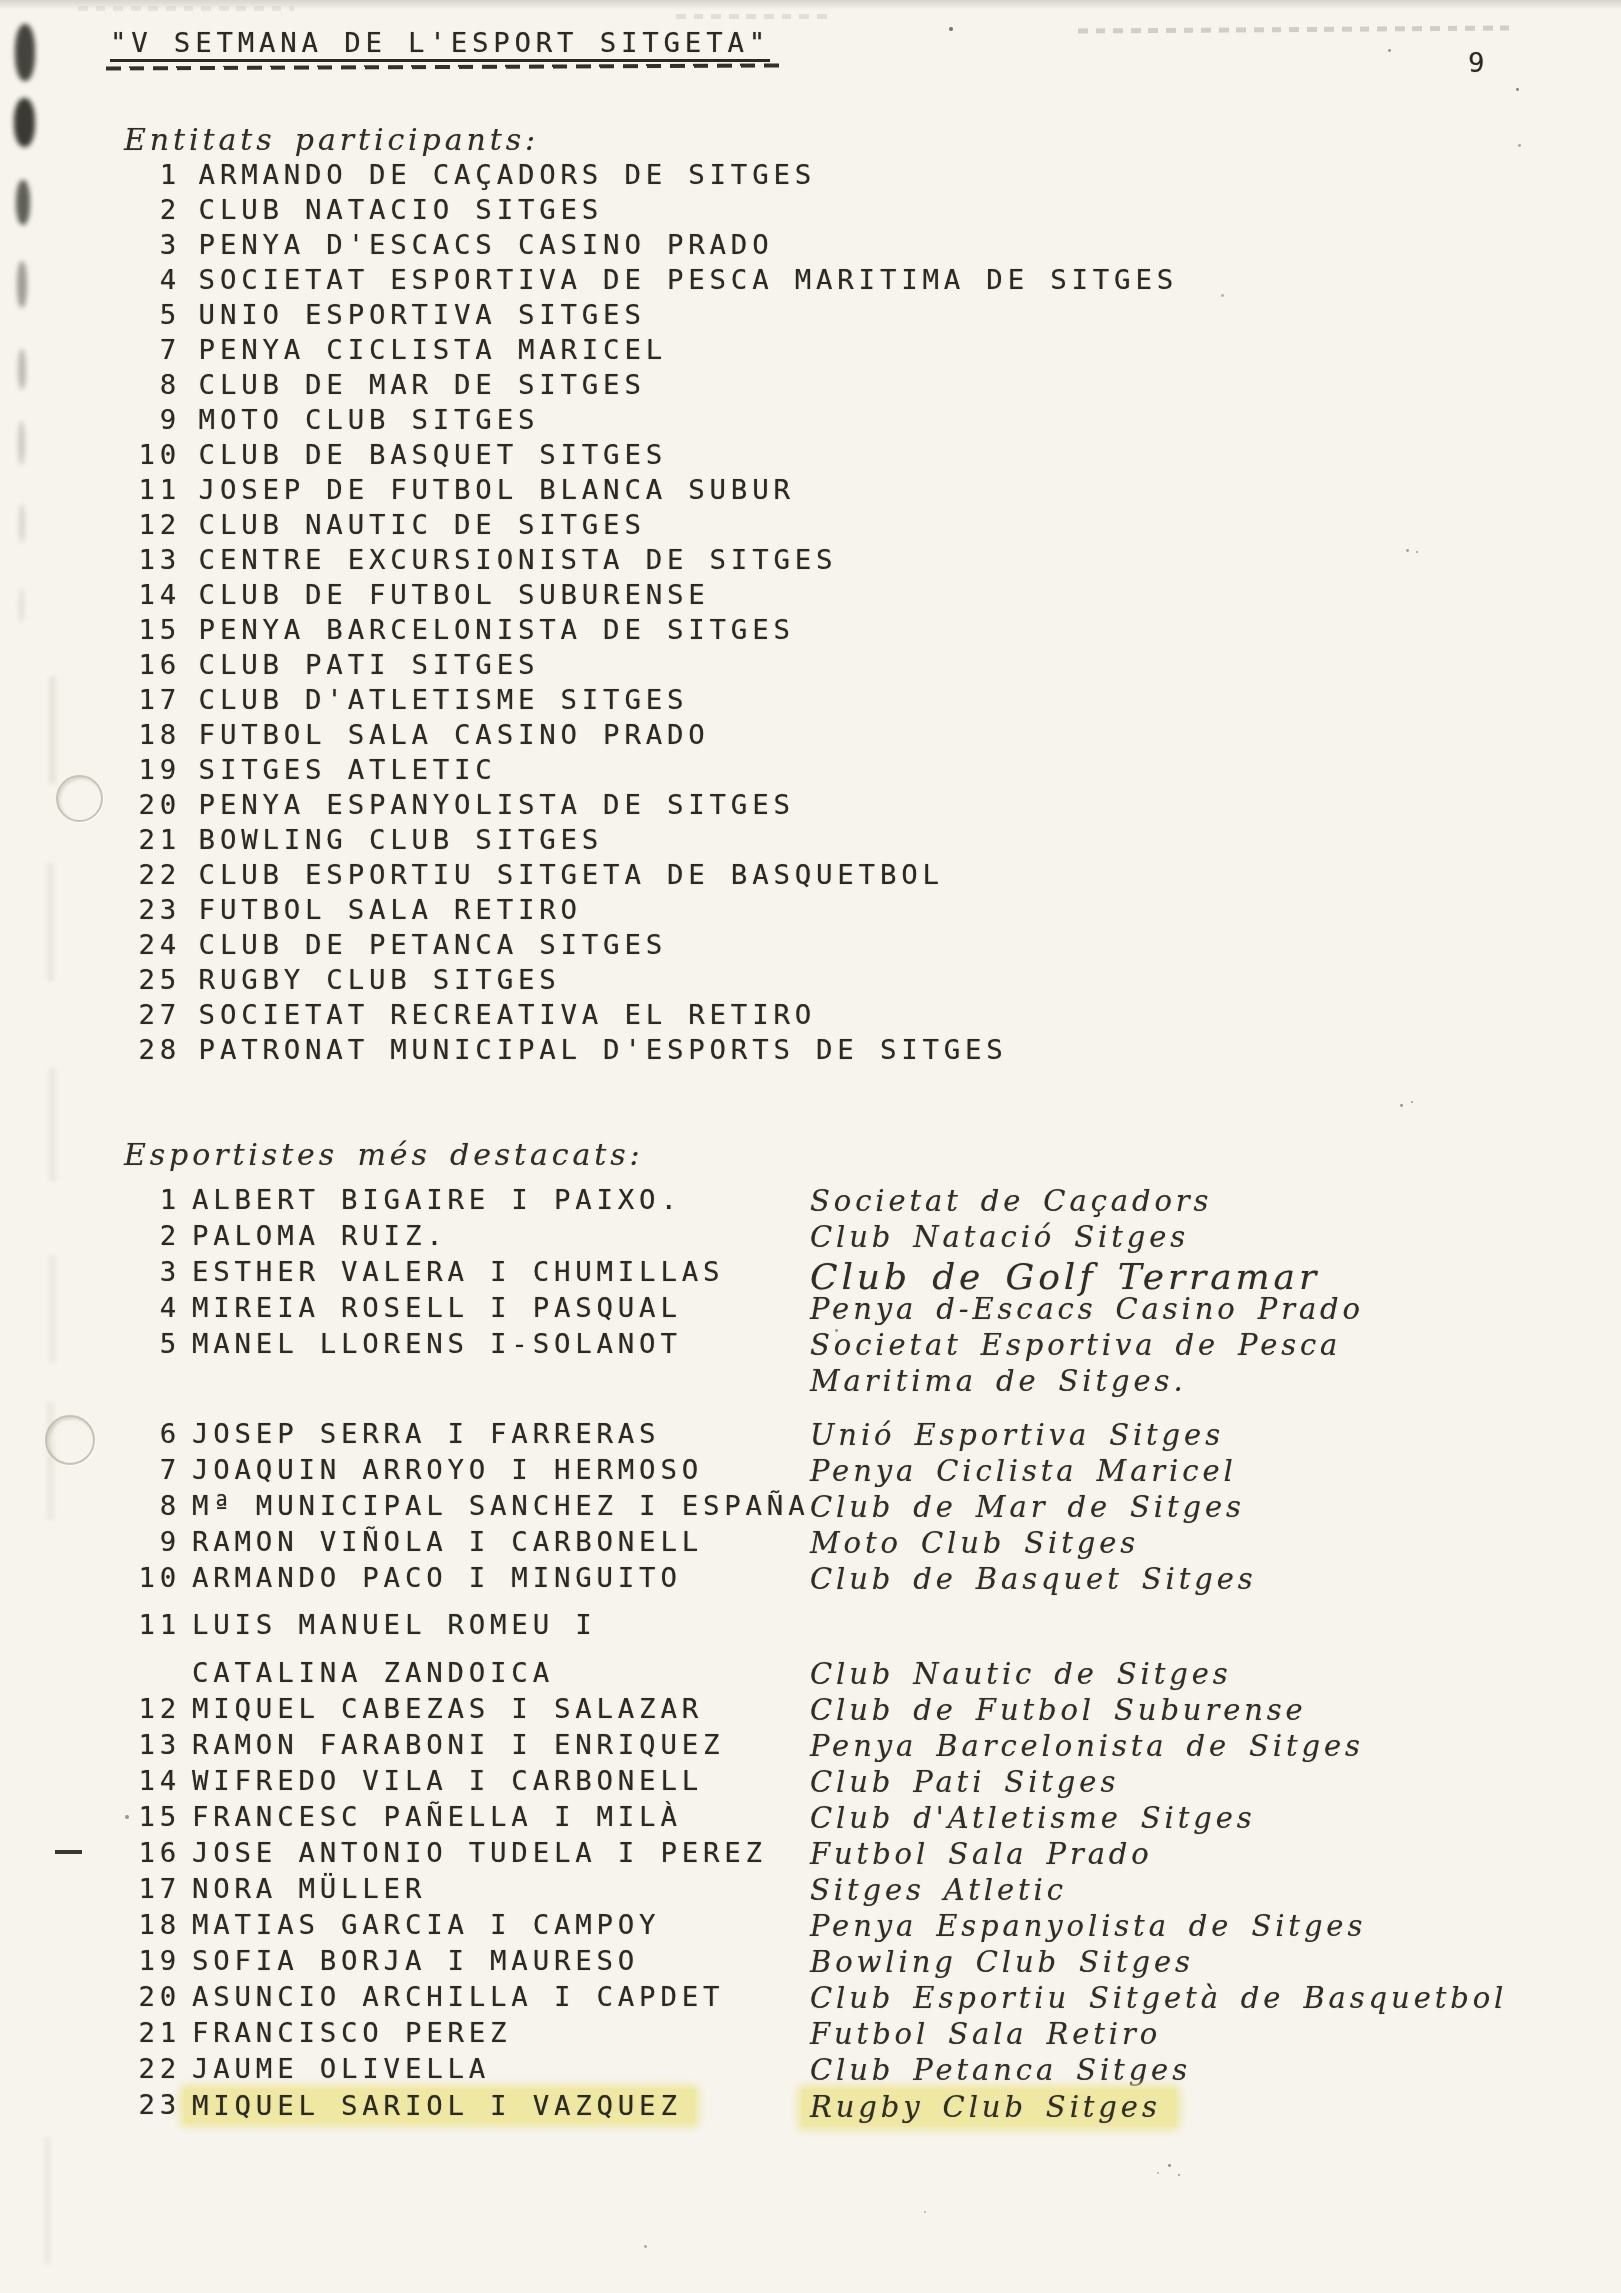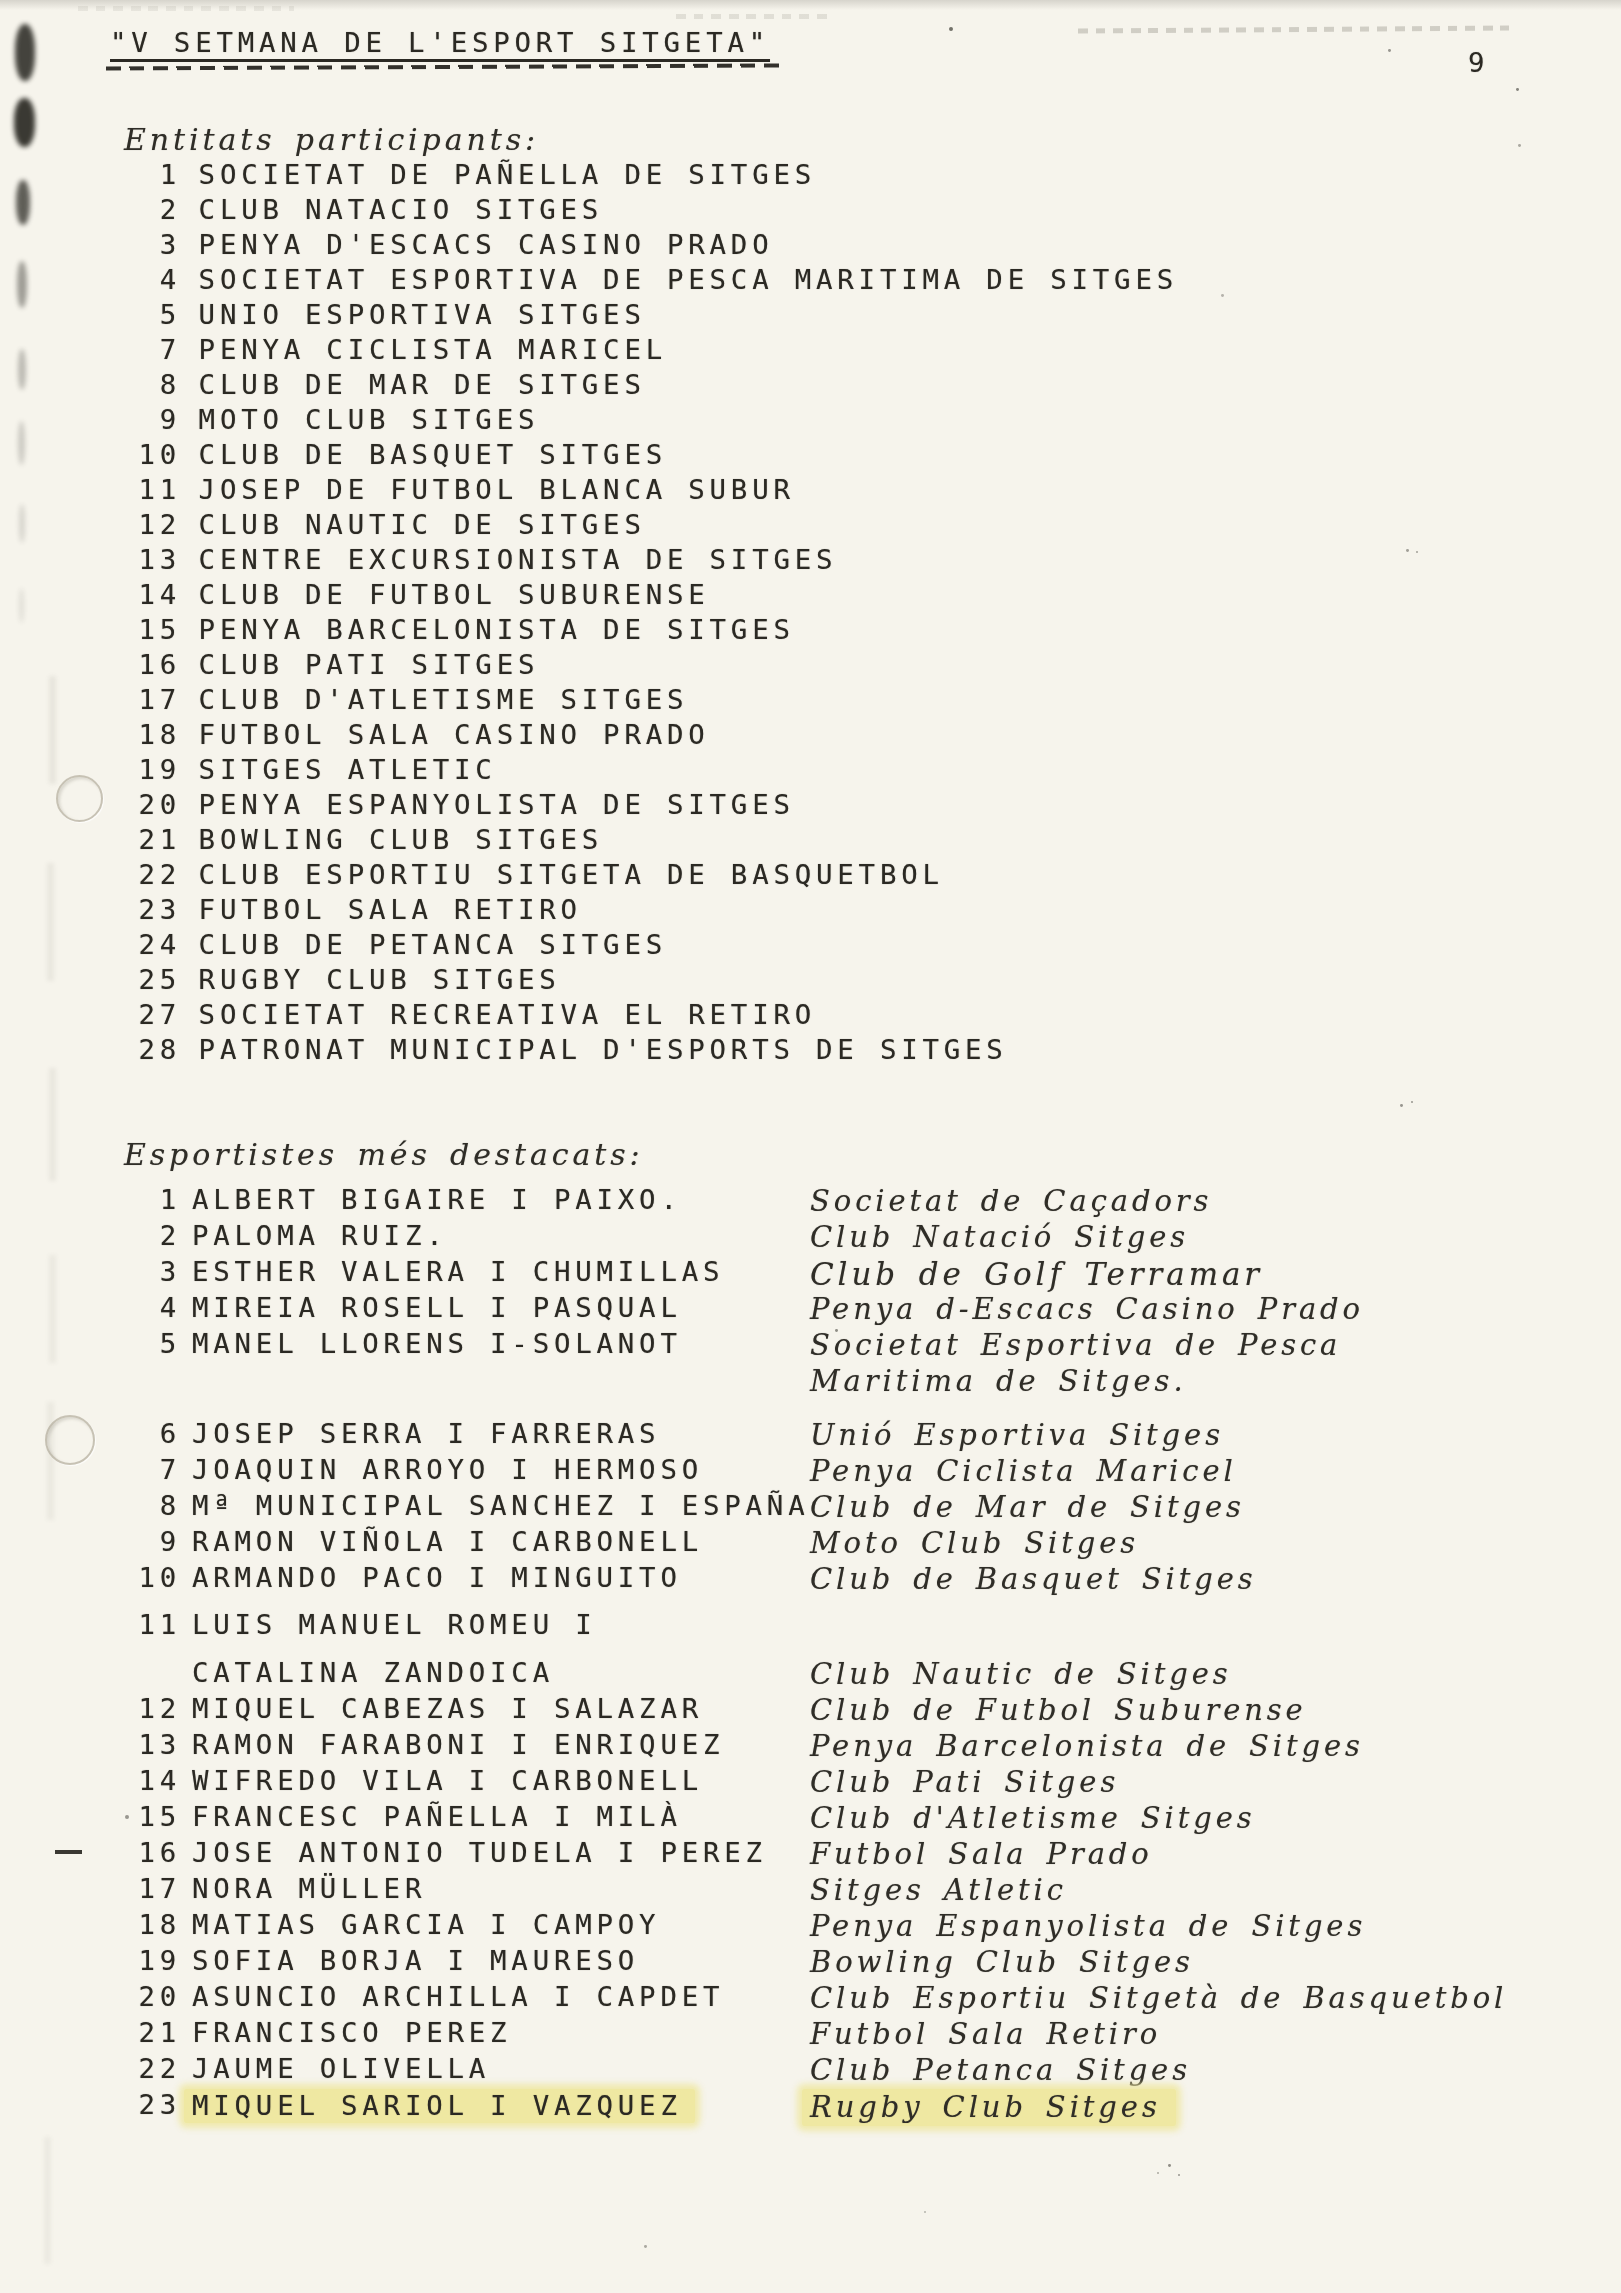--- a/index.html
+++ b/index.html
@@ -133,21 +133,21 @@
   <div class="typed title">"V SETMANA DE L'ESPORT SITGETA"</div>
   <div class="title-dashes"></div>
   <div class="typed page-num">9</div>
 
   <div class="script h1">Entitats participants:</div>
 
   <div class="list list1">
 
   <div class="row typed">
         <span class="num">1</span>
-        <span class="label">SOCIETAT DE PAÑELLA DE SITGES</span>
+        <span class="label">ARMANDO DE CAÇADORS DE SITGES</span>
       </div>
       <div class="row typed">
         <span class="num">2</span>
         <span class="label">CLUB NATACIO SITGES</span>
       </div>
       <div class="row typed">
         <span class="num">3</span>
         <span class="label">PENYA D'ESCACS CASINO PRADO</span>
       </div>
       <div class="row typed">
@@ -257,21 +257,21 @@
       <div class="row">
 
         <span class="num typed">2</span>
         <span class="name typed"><span class="name-in">PALOMA RUIZ.</span></span>
         <span class="club script" style="font-size:29px;"><span class="club-in">Club Natació Sitges</span></span>
       </div>
       <div class="row">
 
         <span class="num typed">3</span>
         <span class="name typed"><span class="name-in">ESTHER VALERA I CHUMILLAS</span></span>
-        <span class="club script" style="font-size:31px;text-align:right;"><span class="club-in">Club de Golf Terramar</span></span>
+        <span class="club script" style="font-size:36px;text-align:right;"><span class="club-in">Club de Golf Terramar</span></span>
       </div>
       <div class="row">
 
         <span class="num typed">4</span>
         <span class="name typed"><span class="name-in">MIREIA ROSELL I PASQUAL</span></span>
         <span class="club script" style="font-size:29px;"><span class="club-in">Penya d-Escacs Casino Prado</span></span>
       </div>
       <div class="row">
 
         <span class="num typed">5</span>

